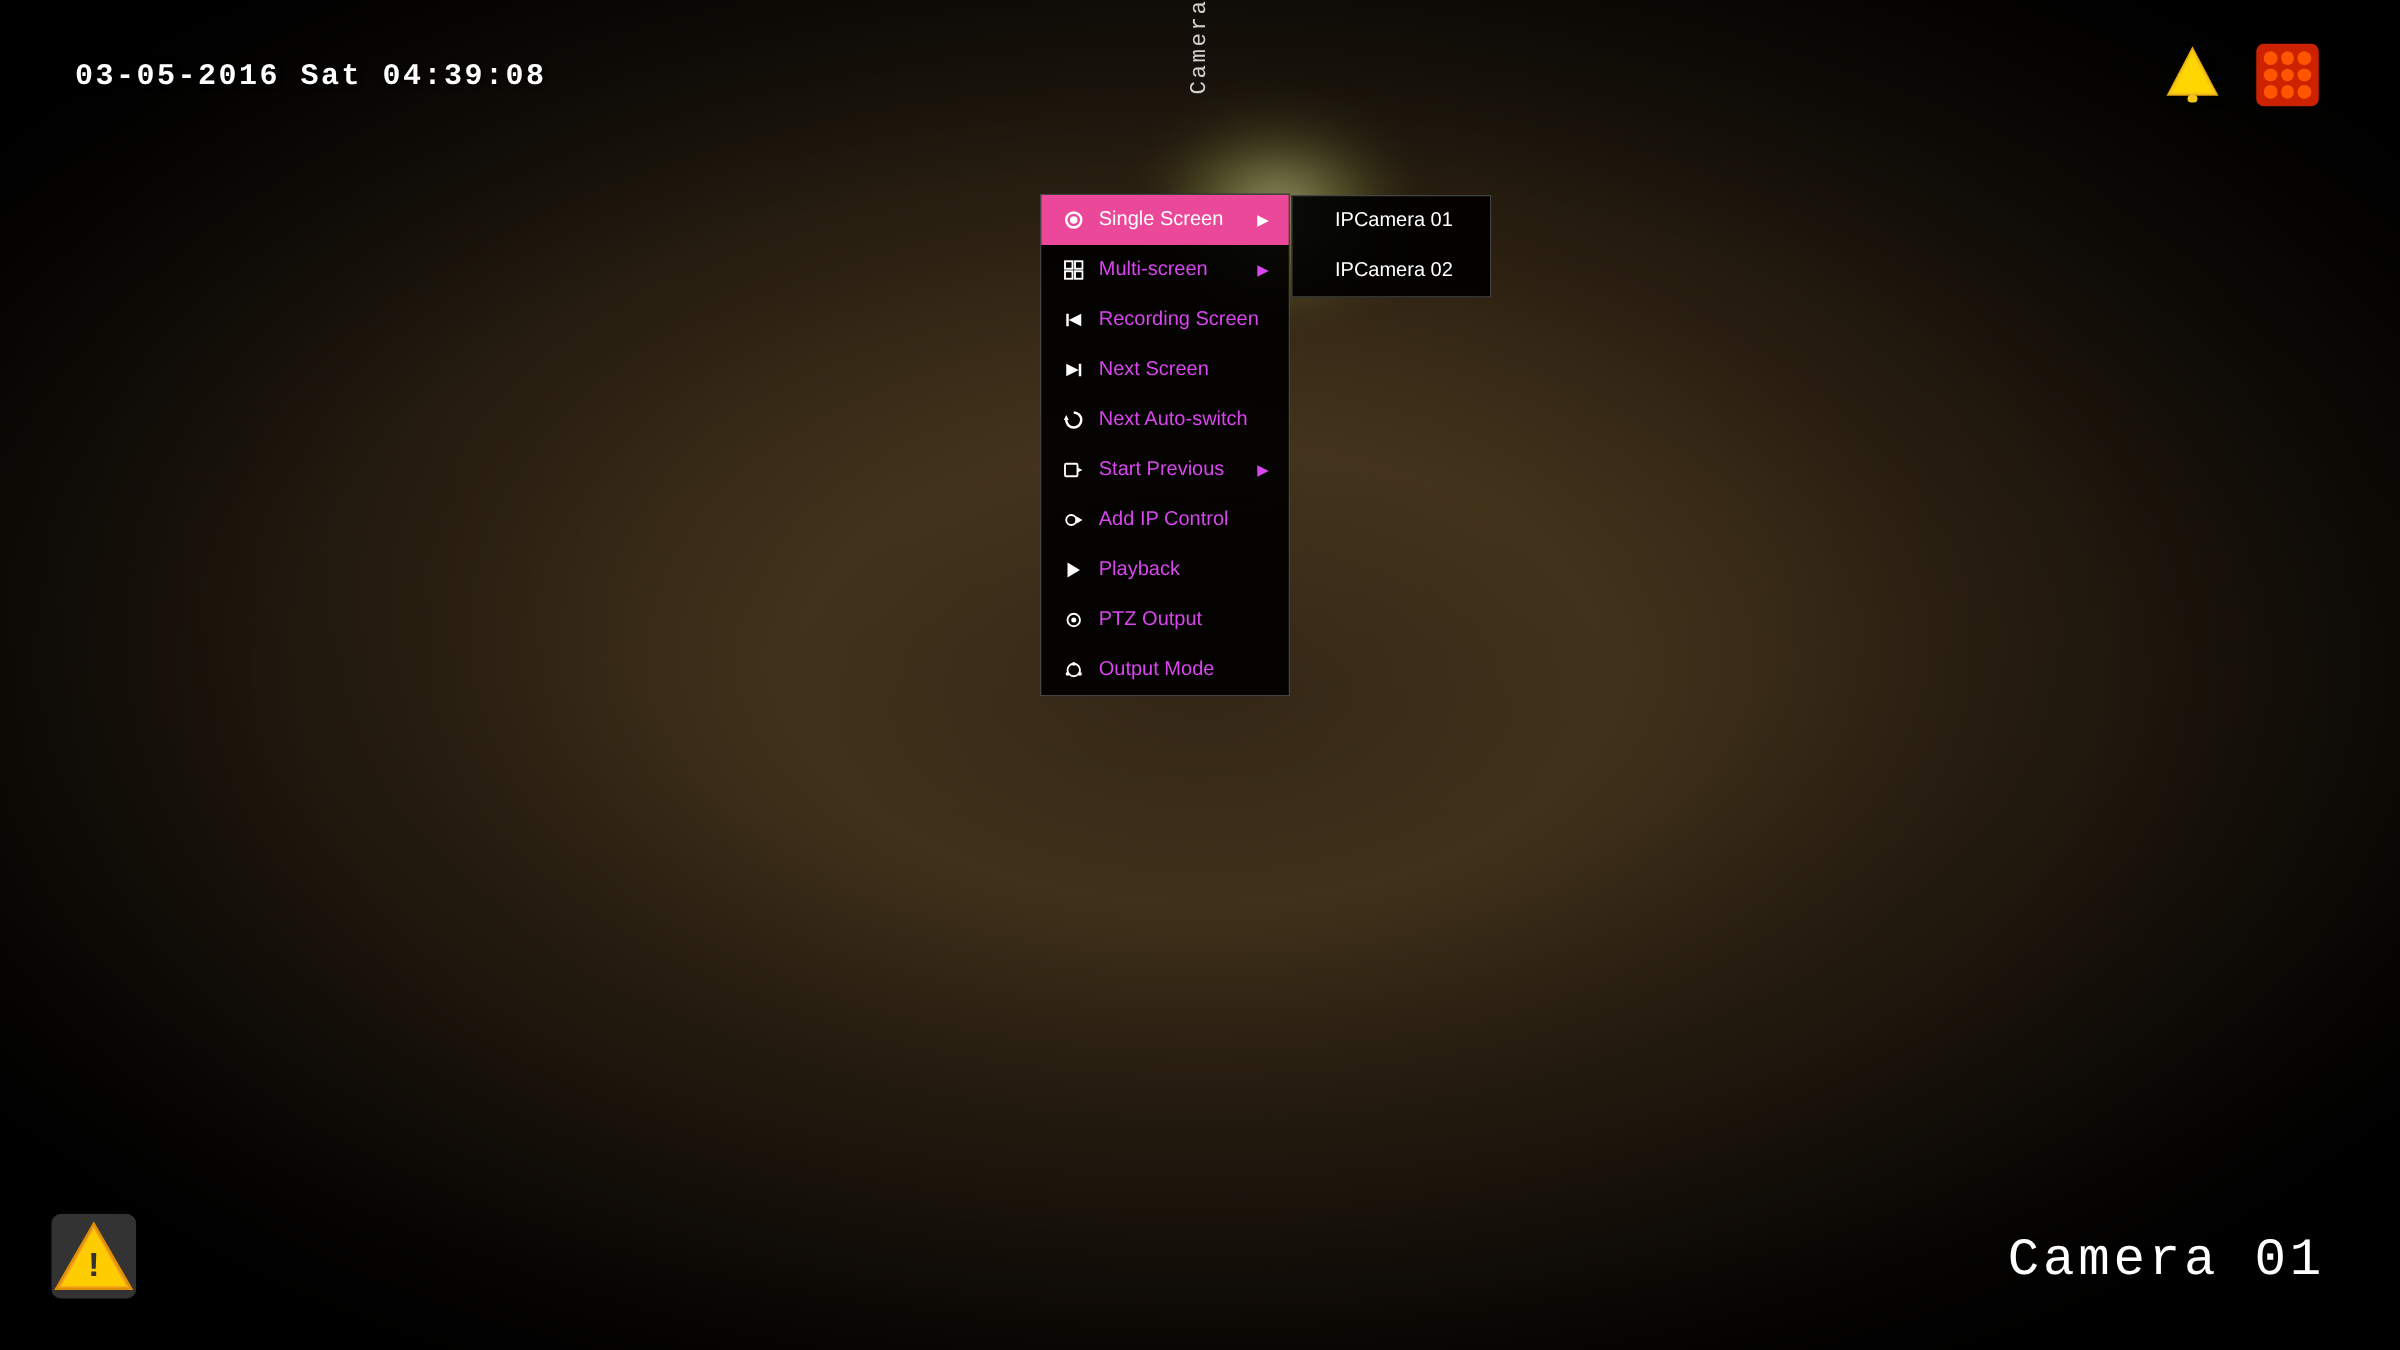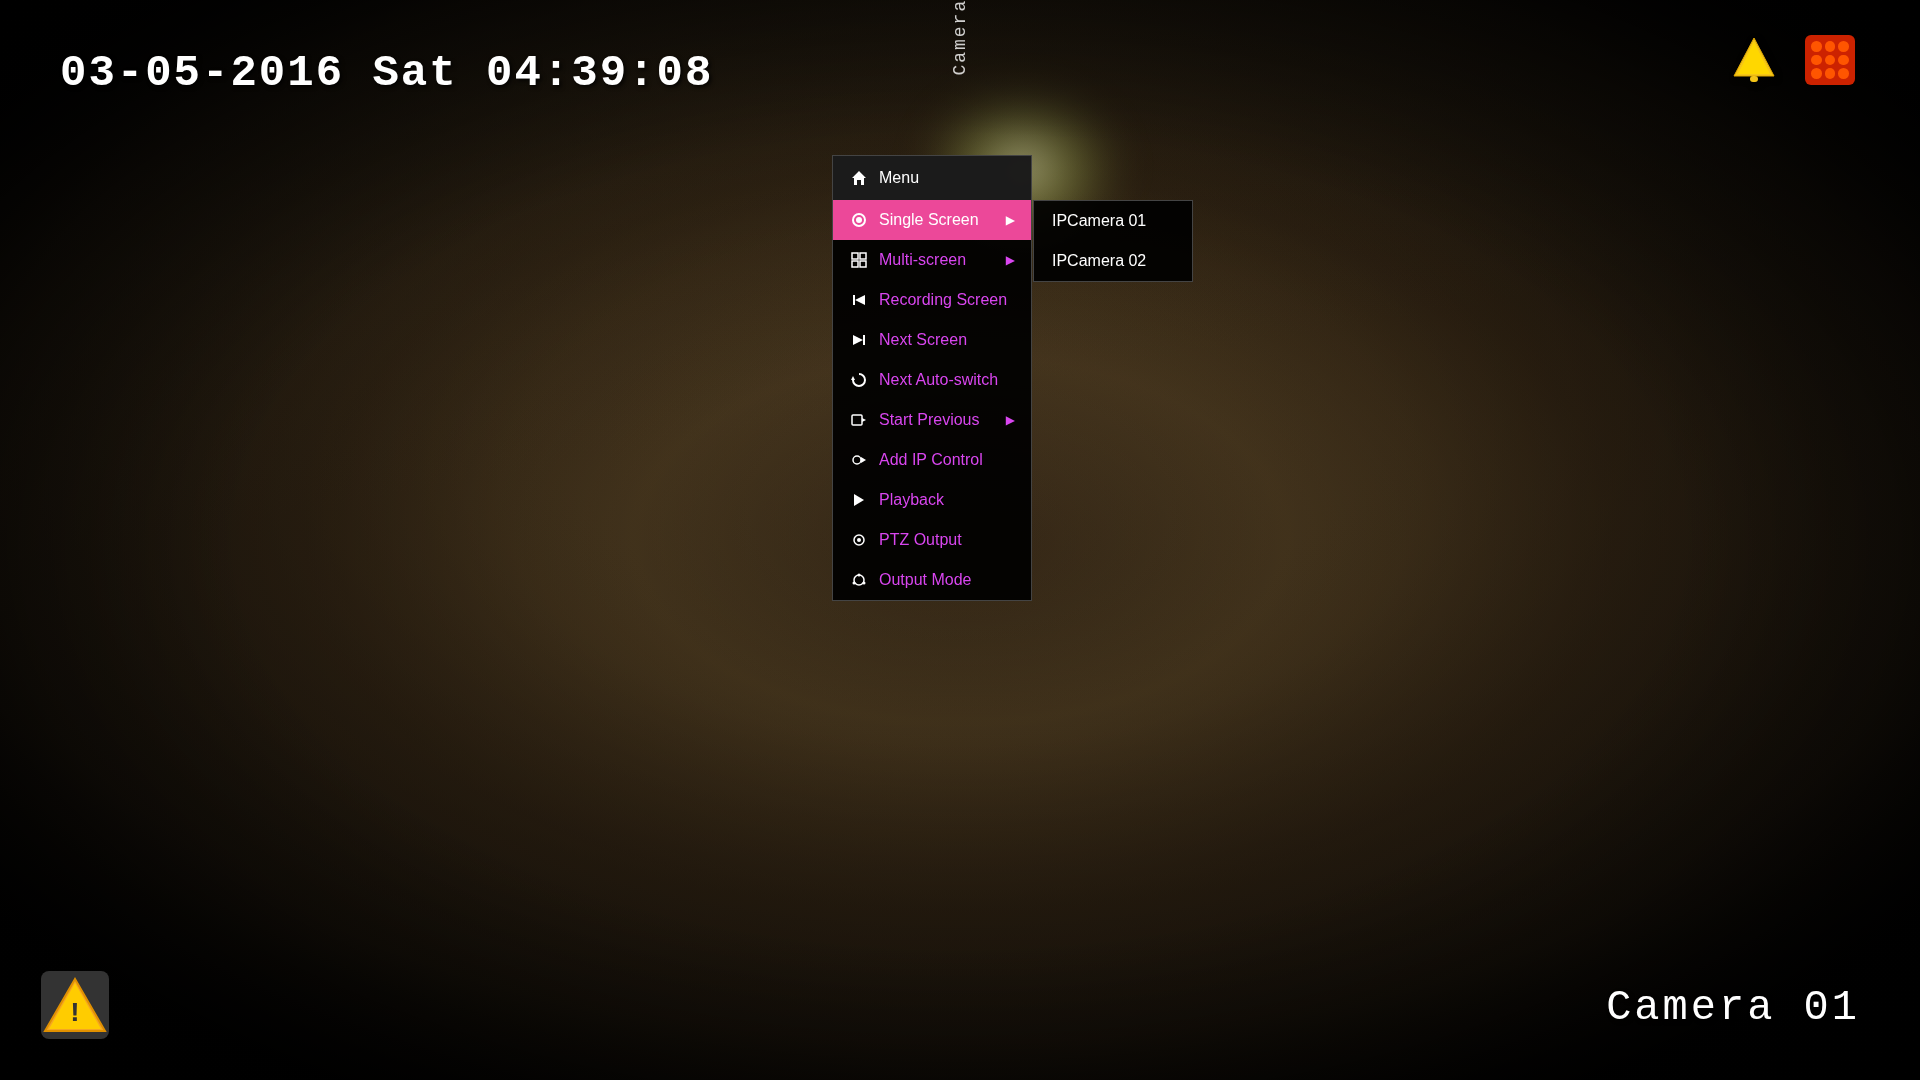--- a/index.html
+++ b/index.html
@@ -72,21 +72,21 @@
         linear-gradient(170deg, rgba(60,50,30,0.3) 0%, transparent 40%),
         linear-gradient(10deg, rgba(40,30,20,0.4) 60%, transparent 100%);
     }
 
     
     #timestamp {
       position: absolute;
       top: 48px;
       left: 60px;
       color: #fff;
-      font-size: 44px;
+      font-size: 24px;
       font-weight: bold;
       font-family: 'Courier New', monospace;
       letter-spacing: 2px;
       text-shadow: 2px 2px 4px rgba(0,0,0,0.8);
       z-index: 10;
     }
 
     
     #camera-label {
       position: absolute;
@@ -216,20 +216,21 @@
 
     .submenu-item {
       display: flex;
       align-items: center;
       padding: 11px 18px;
       color: #fff;
       font-size: 16px;
       font-family: Arial, sans-serif;
       cursor: pointer;
       white-space: nowrap;
+      margin-left: 16px;
     }
 
     
     .menu-header {
       display: flex;
       align-items: center;
       padding: 12px 16px;
       color: #fff;
       font-size: 16px;
       font-family: Arial, sans-serif;
@@ -298,28 +299,20 @@
   <svg width="68" height="68" viewBox="0 0 68 68">
     <rect x="0" y="0" width="68" height="68" rx="8" fill="#333"></rect>
     <polygon points="34,8 4,60 64,60" fill="#f5a623" stroke="#e09000" stroke-width="2"></polygon>
     <polygon points="34,12 8,58 60,58" fill="#ffcc00"></polygon>
     <text x="34" y="50" text-anchor="middle" font-size="28" font-weight="bold" fill="#333">!</text>
   </svg>
 </div>
 
 <div id="context-menu">
 
-  <div class="menu-header">
-    <span class="menu-item-icon">
-      <svg width="16" height="16" viewBox="0 0 16 16">
-        <polygon points="8,1 1,8 3,8 3,15 6,15 6,10 10,10 10,15 13,15 13,8 15,8" fill="#fff"></polygon>
-      </svg>
-    </span>
-    <span class="menu-item-label">Menu</span>
-  </div>
 
   <div class="menu-item highlighted" style="position:relative;">
     <span class="menu-item-icon">
       <svg width="16" height="16" viewBox="0 0 16 16">
         <circle cx="8" cy="8" r="6" fill="none" stroke="#fff" stroke-width="2"></circle>
         <circle cx="8" cy="8" r="3" fill="#fff"></circle>
       </svg>
     </span>
     <span class="menu-item-label">Single Screen</span>
     <span class="menu-arrow">▶</span>

